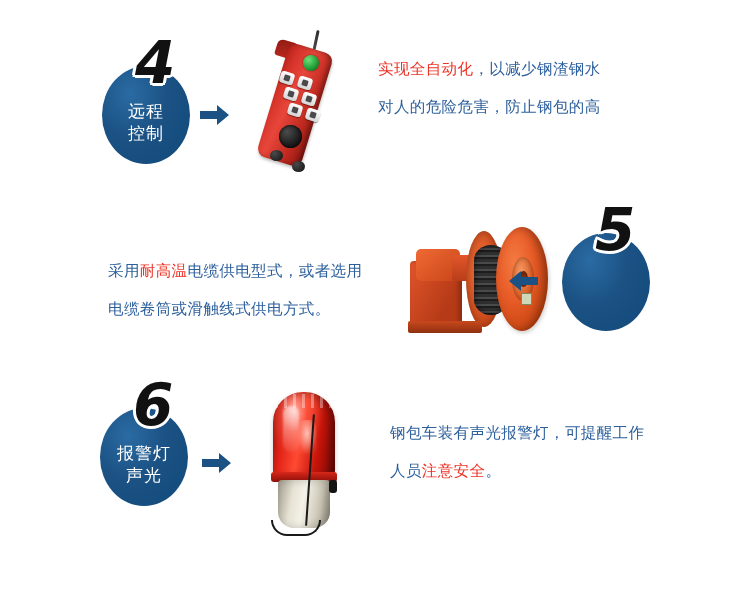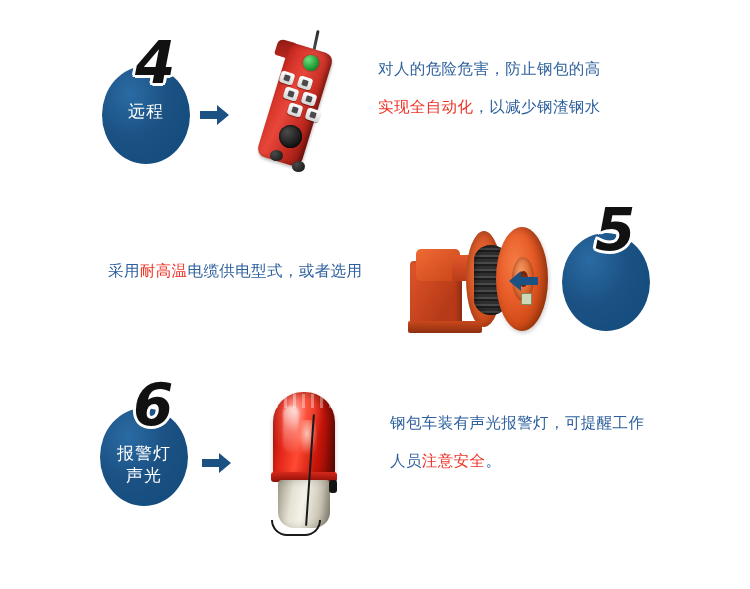--- a/index.html
+++ b/index.html
@@ -343,20 +343,21 @@
 
 <div class="page">
 
   <div class="feature-row" style="top:0;height:190px;">
 
     <div class="badge" style="left:102px; top:66px;">
       <div class="badge-ellipse"></div>
       <div class="badge-number">4</div>
       <div class="badge-label">
         <span class="ln">远程</span>
+        <span class="ln">控制</span>
       </div>
     </div>
 
     <div class="arrow" style="left:200px; top:104px;">
       <svg width="30" height="22" viewBox="0 0 30 22" aria-hidden="true">
         <path d="M0 7 H17 V1 L29 11 L17 21 V15 H0 Z" fill="#1b5183"></path>
       </svg>
     </div>
 
     <div class="photo remote-wrap" style="left:240px; top:28px;">
@@ -369,29 +370,30 @@
       <div class="remote-btn" style="left:44px; top:60px;"></div>
       <div class="remote-btn" style="left:62px; top:65px;"></div>
       <div class="remote-btn" style="left:48px; top:76px;"></div>
       <div class="remote-btn" style="left:66px; top:81px;"></div>
       <div class="remote-dial"></div>
       <div class="remote-foot" style="left:30px; top:122px;"></div>
       <div class="remote-foot" style="left:52px; top:133px;"></div>
     </div>
 
     <div class="para" style="left:378px; top:50px;">
+      <span class="ln"><span class="hl">实现全自动化</span><span>，以减少钢渣钢水</span></span>
       <span class="ln"><span>对人的危险危害，防止钢包的高</span></span>
-      <span class="ln"><span class="hl">实现全自动化</span><span>，以减少钢渣钢水</span></span>
     </div>
   </div>
 
   <div class="feature-row" style="top:190px;height:180px;">
 
     <div class="para" style="left:108px; top:62px;">
       <span class="ln"><span>采用</span><span class="hl">耐高温</span><span>电缆供电型式，或者选用</span></span>
+      <span class="ln"><span>电缆卷筒或滑触线式供电方式。</span></span>
     </div>
 
     <div class="photo reel-wrap" style="left:408px; top:31px;">
       <div class="reel-base"></div>
       <div class="reel-base2"></div>
       <div class="reel-arm"></div>
       <div class="reel-disc-back"></div>
       <div class="reel-cable"></div>
       <div class="reel-disc-front"></div>
       <div class="reel-hub"></div>
@@ -432,19 +434,19 @@
     <div class="photo beacon-wrap" style="left:253px; top:14px;">
       <div class="beacon-dome"></div>
       <div class="beacon-ribs"></div>
       <div class="beacon-collar"></div>
       <div class="beacon-base"></div>
       <div class="beacon-wire"></div>
       <div class="beacon-wire2"></div>
       <div class="beacon-plug"></div>
     </div>
 
-    <div class="para" style="left:390px; top:34px;">
+    <div class="para" style="left:390px; top:44px;">
       <span class="ln"><span>钢包车装有声光报警灯，可提醒工作</span></span>
       <span class="ln"><span>人员</span><span class="hl">注意安全</span><span>。</span></span>
     </div>
   </div>
 
 </div>
 
 </body></html>

